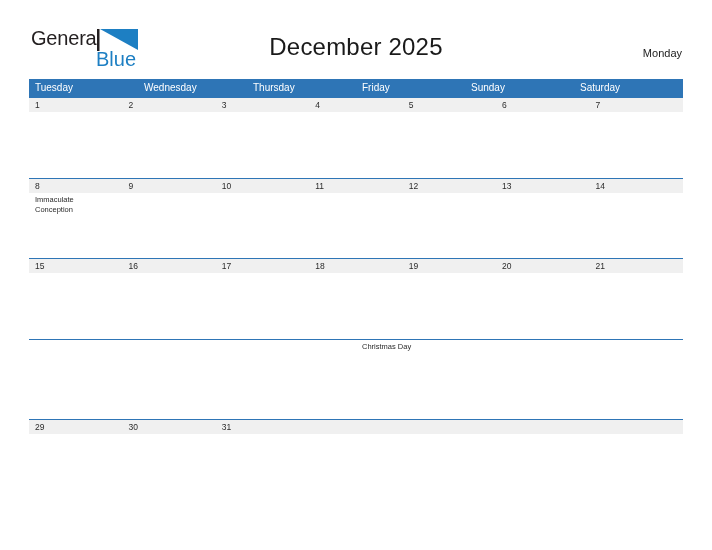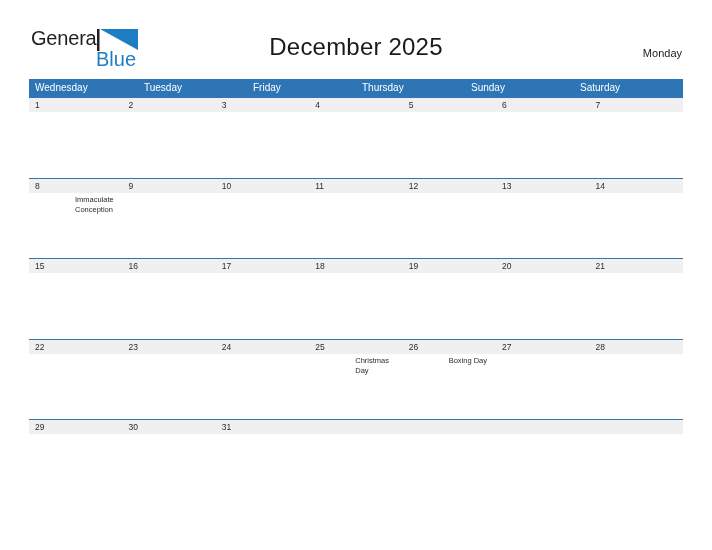--- a/index.html
+++ b/index.html
@@ -127,21 +127,20 @@
   .event-band {
     display: flex;
     height: 64px;
     background: #ffffff;
   }
   .event-cell {
     flex: 1 1 0;
     padding-left: 6px;
     padding-top: 2px;
     box-sizing: border-box;
-    margin-left: 40px;
   }
   .event-text {
     font-size: 7.5px;
     line-height: 10.5px;
     color: #2b2b2b;
     display: block;
     max-width: 62px;
   }
 </style>
 </head>
@@ -162,24 +161,24 @@
     </div>
 
     <div class="cal-title">December 2025</div>
 
     <div class="country">Monday</div>
   </div>
 
   <div class="calendar">
 
     <div class="weekday-row">
+      <div class="weekday-cell">Tuesday</div>
       <div class="weekday-cell">Wednesday</div>
-      <div class="weekday-cell">Tuesday</div>
+      <div class="weekday-cell">Thursday</div>
       <div class="weekday-cell">Friday</div>
-      <div class="weekday-cell">Thursday</div>
       <div class="weekday-cell">Sunday</div>
       <div class="weekday-cell">Saturday</div>
     </div>
 
     <div class="week-row">
       <div class="day-band">
         <div class="day-num">1</div>
         <div class="day-num">2</div>
         <div class="day-num">3</div>
         <div class="day-num">4</div>
@@ -276,44 +275,32 @@
         <div class="event-cell">
             <span class="event-text"></span>
           </div>
         <div class="event-cell">
             <span class="event-text"></span>
           </div>
       </div>
     </div>
 
     <div class="week-row">
-      <div class="day-band">
-        <div class="day-num">22</div>
-        <div class="day-num">23</div>
-        <div class="day-num">24</div>
-        <div class="day-num">25</div>
-        <div class="day-num">26</div>
-        <div class="day-num">27</div>
-        <div class="day-num">28</div>
-      </div>
       <div class="event-band">
         <div class="event-cell">
             <span class="event-text"></span>
           </div>
         <div class="event-cell">
             <span class="event-text"></span>
           </div>
         <div class="event-cell">
             <span class="event-text"></span>
           </div>
         <div class="event-cell">
             <span class="event-text">Christmas Day</span>
-          </div>
-        <div class="event-cell">
-            <span class="event-text">Boxing Day</span>
           </div>
         <div class="event-cell">
             <span class="event-text"></span>
           </div>
         <div class="event-cell">
             <span class="event-text"></span>
           </div>
       </div>
     </div>
 

